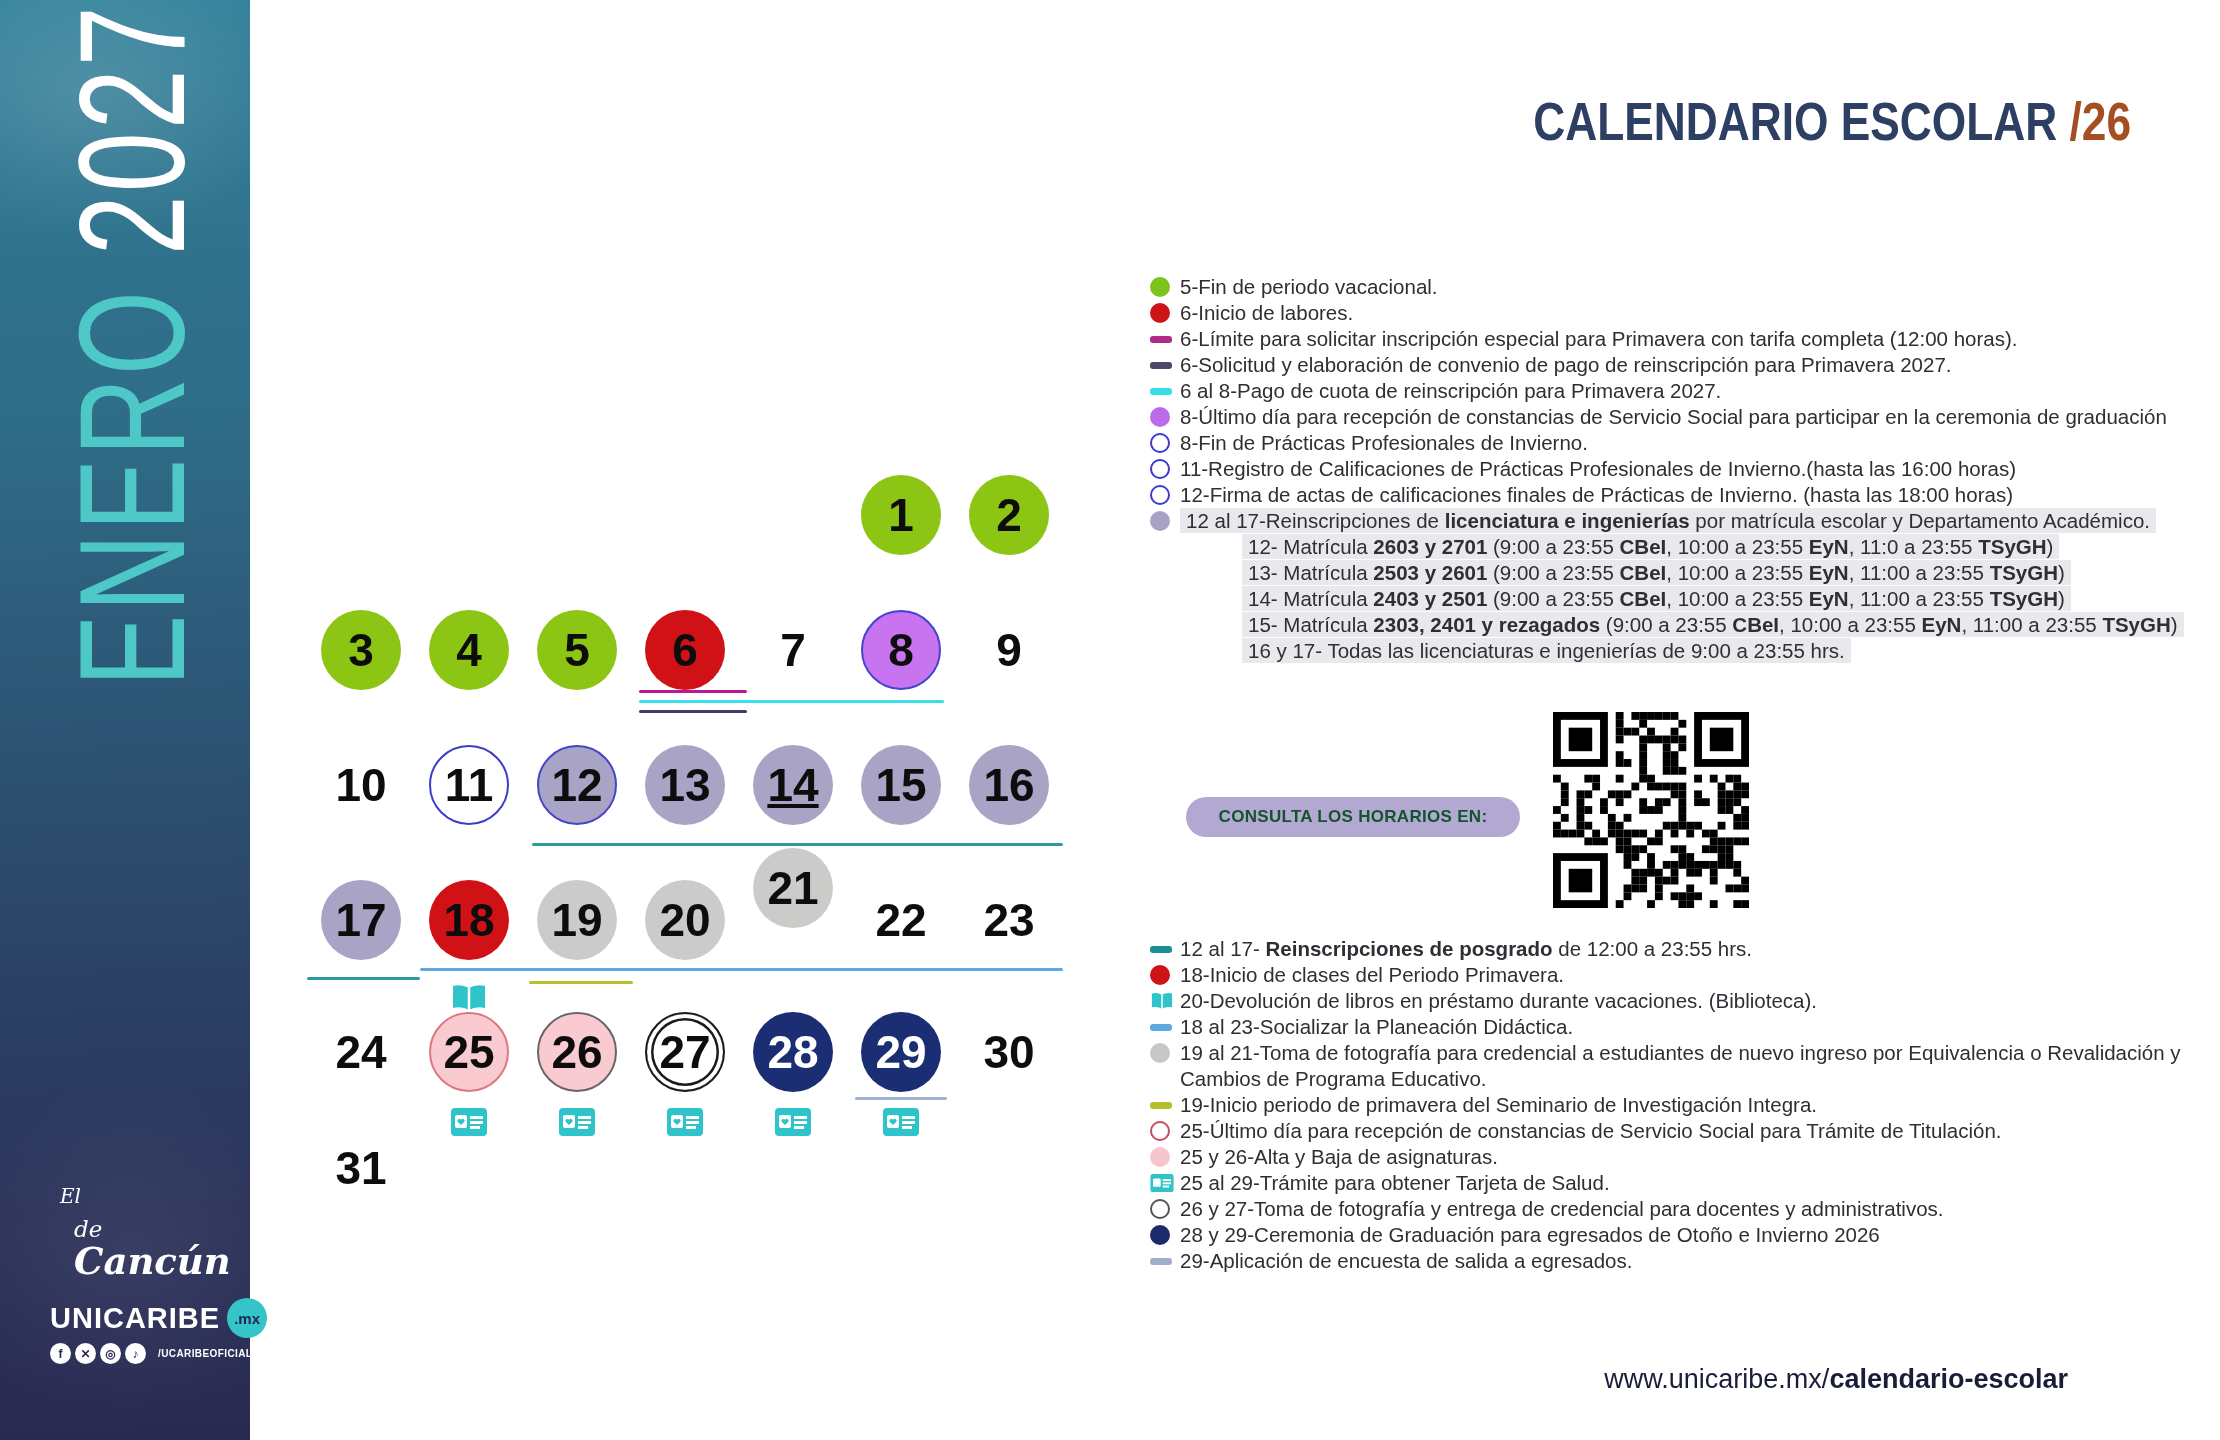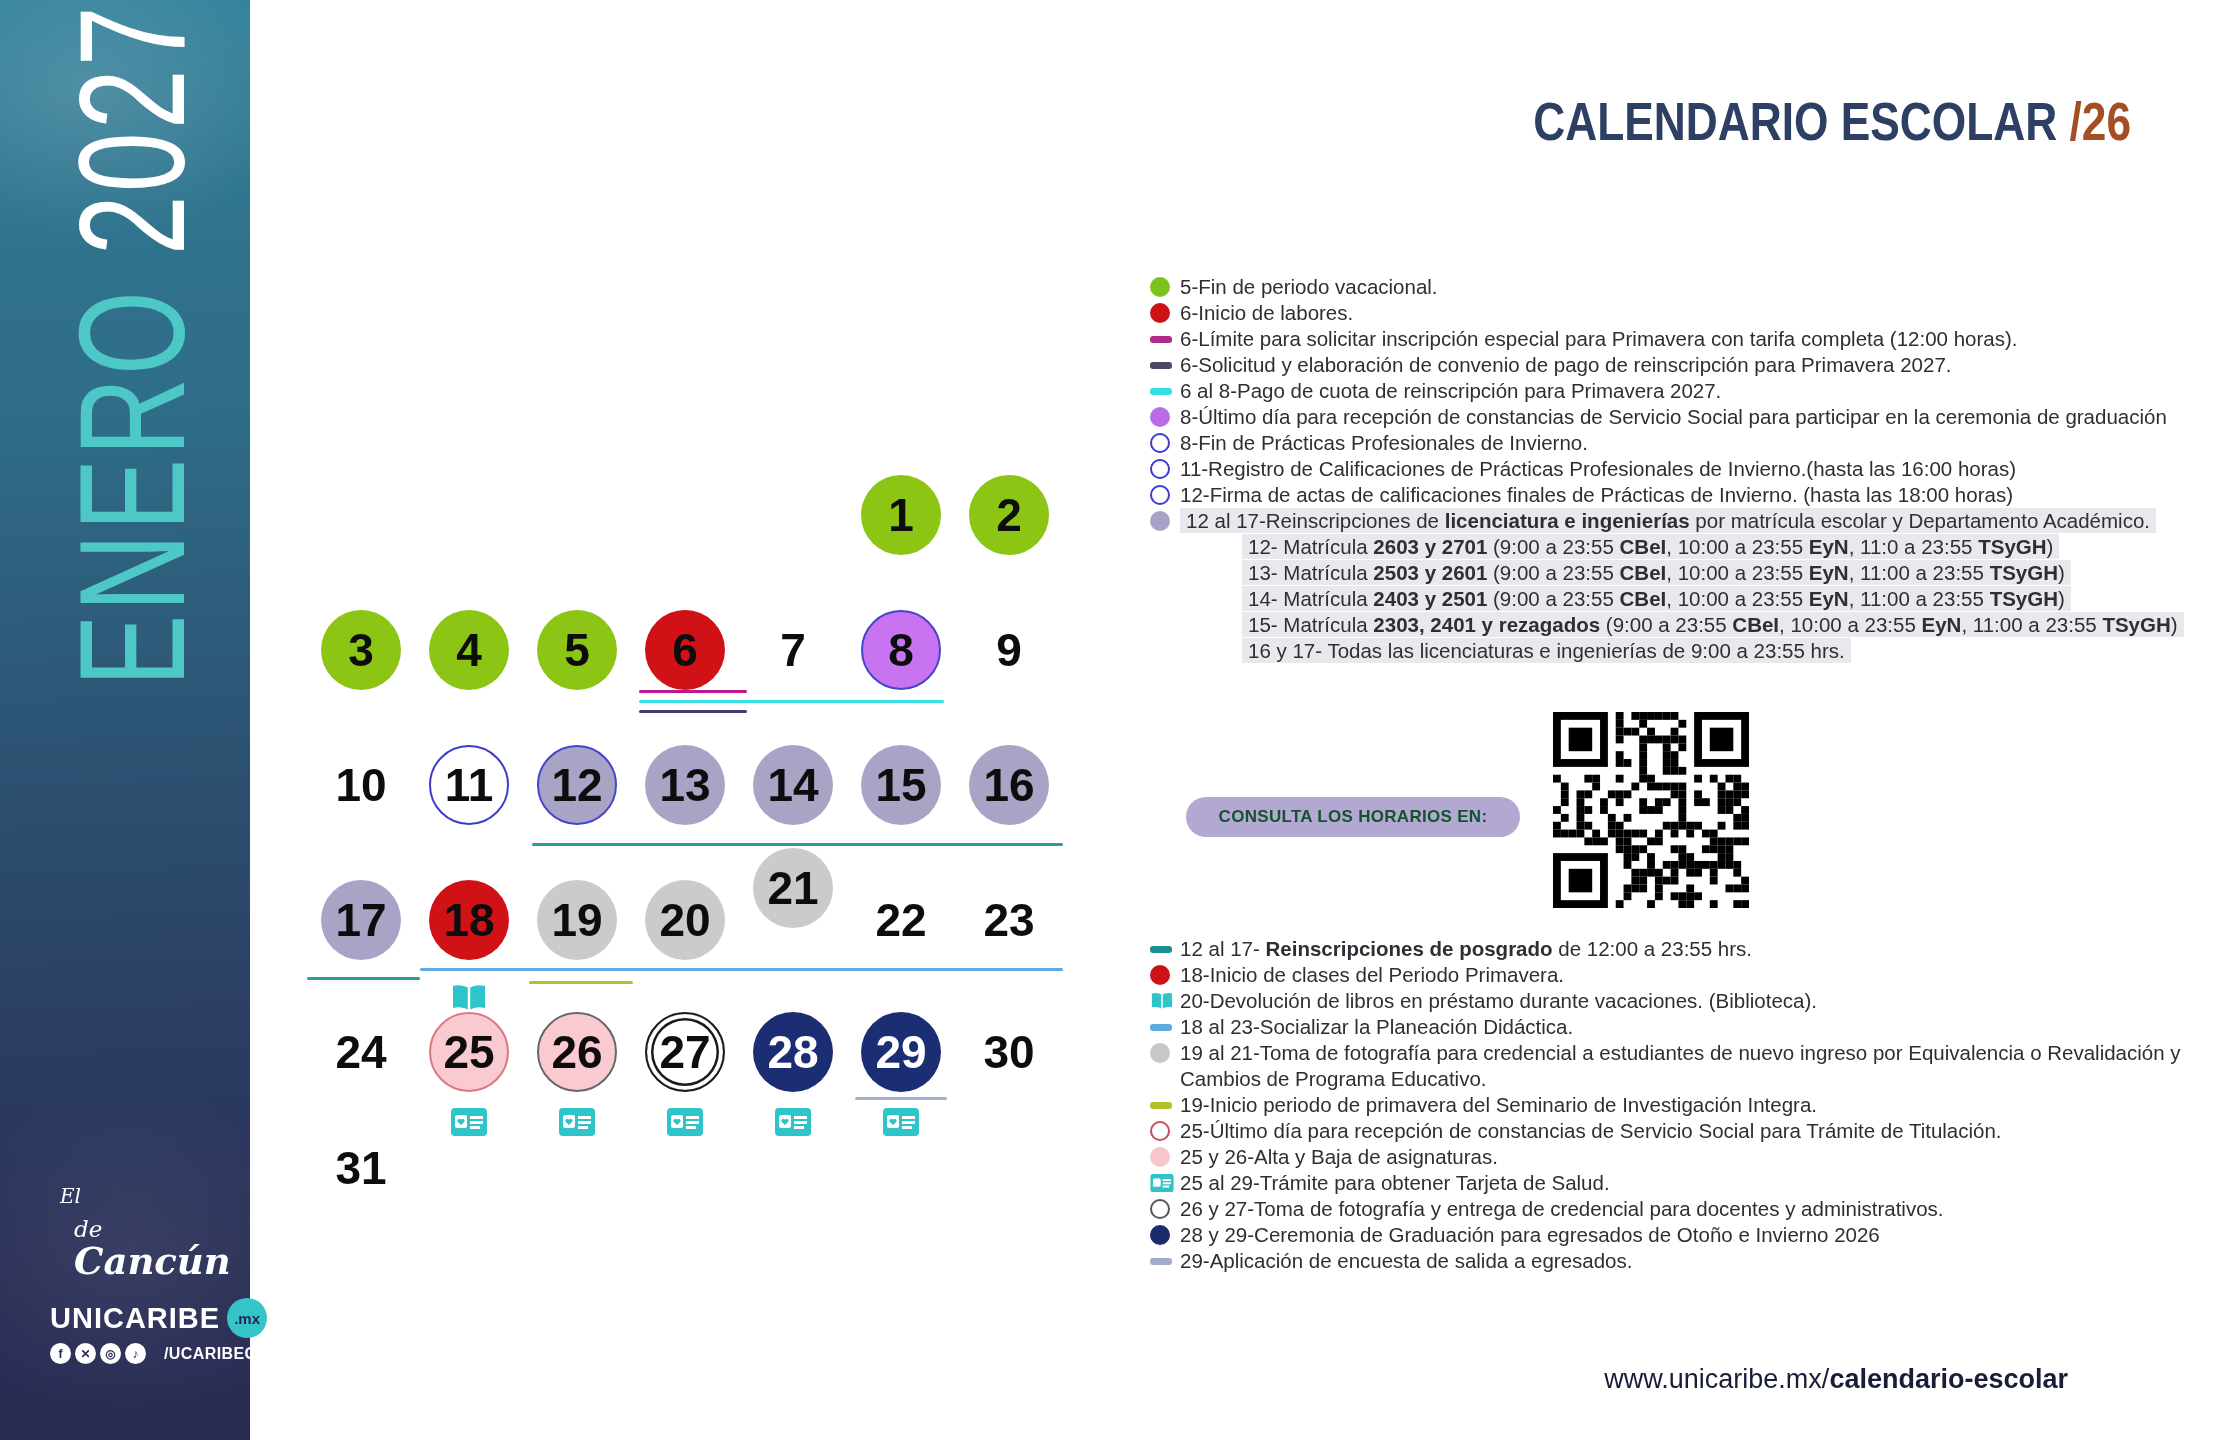--- a/index.html
+++ b/index.html
@@ -24,21 +24,21 @@
   .tagline .t2{font-size:37px;font-weight:700;display:block;margin-top:-2px;}
   .tagline .t3{font-size:37px;font-weight:700;display:block;margin-left:26px;margin-top:0px;}
   .tagline .t3 .de{font-size:23px;font-weight:400;}
   .brand{position:absolute;left:50px;top:1298px;display:flex;align-items:center;gap:7px;}
   .brand .bname{color:#fff;font-size:29px;font-weight:700;letter-spacing:1px;}
   .mx-circle{width:40px;height:40px;border-radius:50%;background:#35c4c8;color:#232653;
     font-size:15px;font-weight:700;display:flex;align-items:center;justify-content:center;}
   .social{position:absolute;left:50px;top:1343px;display:flex;gap:4px;align-items:center;}
   .sicon{width:21px;height:21px;border-radius:50%;background:#fff;color:#292a52;
     font-size:12px;font-weight:700;display:flex;align-items:center;justify-content:center;line-height:1;}
-  .handle{color:#fff;font-size:16px;font-weight:700;letter-spacing:.4px;margin-left:14px;}
+  .handle{color:#fff;font-size:10px;font-weight:700;letter-spacing:.4px;margin-left:8px;}
 
   
   .title{position:absolute;top:90px;right:89px;font-size:54px;font-weight:700;color:#2d3f63;
     transform:scaleX(.82);transform-origin:100% 50%;white-space:nowrap;}
   .title .slash{color:#a34e23;}
 
   
   .cal-header{position:absolute;left:285px;top:350px;width:805px;height:64px;background:#49b4b8;
     border-radius:13px;display:flex;align-items:center;padding-left:22px;box-sizing:border-box;}
   .cal-header .dh{width:108px;text-align:center;font-size:40px;color:#141e28;letter-spacing:1px;}
@@ -120,21 +120,21 @@
       <div class="day d-green" style="left: 162px; top: 300px;">4</div>
       <div class="day d-green" style="left: 270px; top: 300px;">5</div>
       <div class="day d-red" style="left: 378px; top: 300px;">6</div>
       <div class="day d-plain" style="left: 486px; top: 300px;">7</div>
       <div class="day d-purple" style="left: 594px; top: 300px;">8</div>
       <div class="day d-plain" style="left: 702px; top: 300px;">9</div>
       <div class="day d-plain" style="left: 54px; top: 435px;">10</div>
       <div class="day d-ring-blue" style="left: 162px; top: 435px;">11</div>
       <div class="day d-lav-ring" style="left: 270px; top: 435px;">12</div>
       <div class="day d-lav" style="left: 378px; top: 435px;">13</div>
-      <div class="day d-lav" style="left: 486px; top: 435px;">14</div>
+      <div class="day d-lav" style="left: 486px; top: 435px; text-decoration: underline;">14</div>
       <div class="day d-lav" style="left: 594px; top: 435px;">15</div>
       <div class="day d-lav" style="left: 702px; top: 435px;">16</div>
       <div class="day d-lav" style="left: 54px; top: 570px;">17</div>
       <div class="day d-red" style="left: 162px; top: 570px;">18</div>
       <div class="day d-gray" style="left: 270px; top: 570px;">19</div>
       <div class="day d-gray" style="left: 378px; top: 570px;">20</div>
       <div class="day d-gray" style="left: 486px; top: 538px;">21</div>
       <div class="day d-plain" style="left: 594px; top: 570px;">22</div>
       <div class="day d-plain" style="left: 702px; top: 570px;">23</div>
       <div class="day d-plain" style="left: 54px; top: 702px;">24</div>

